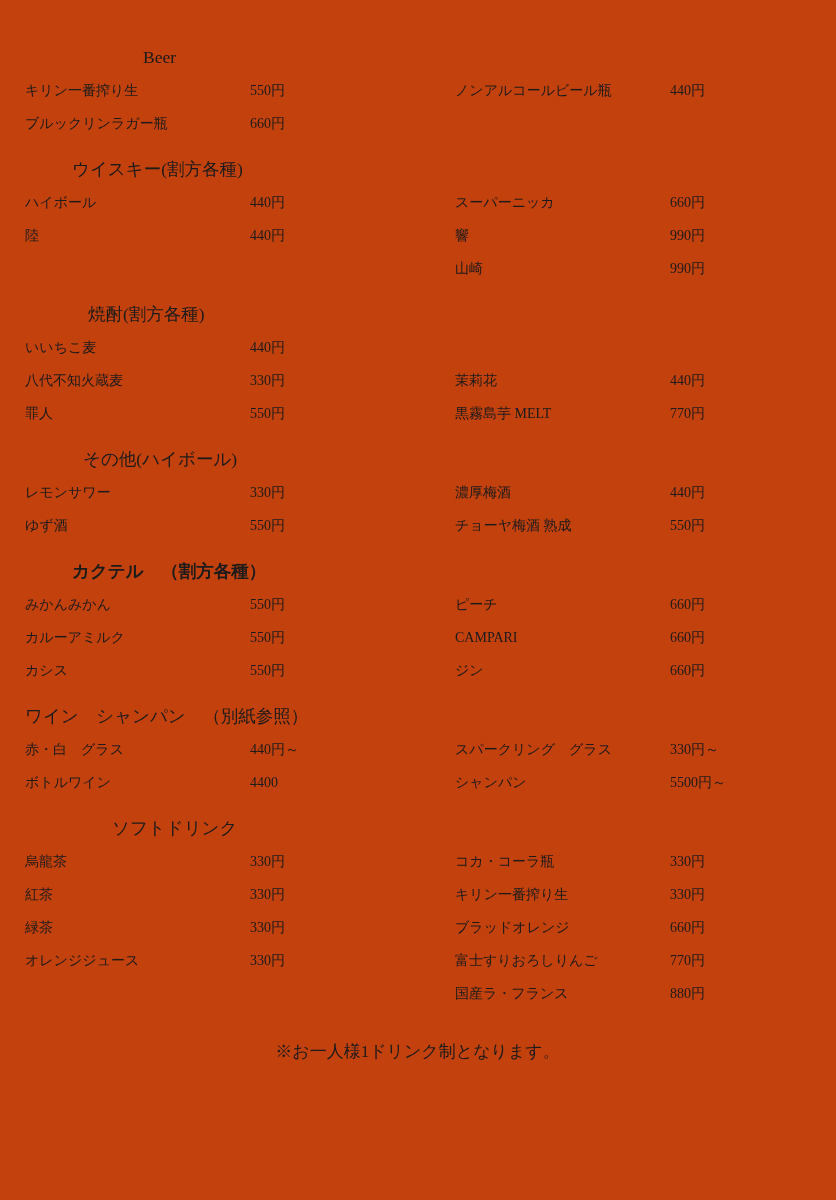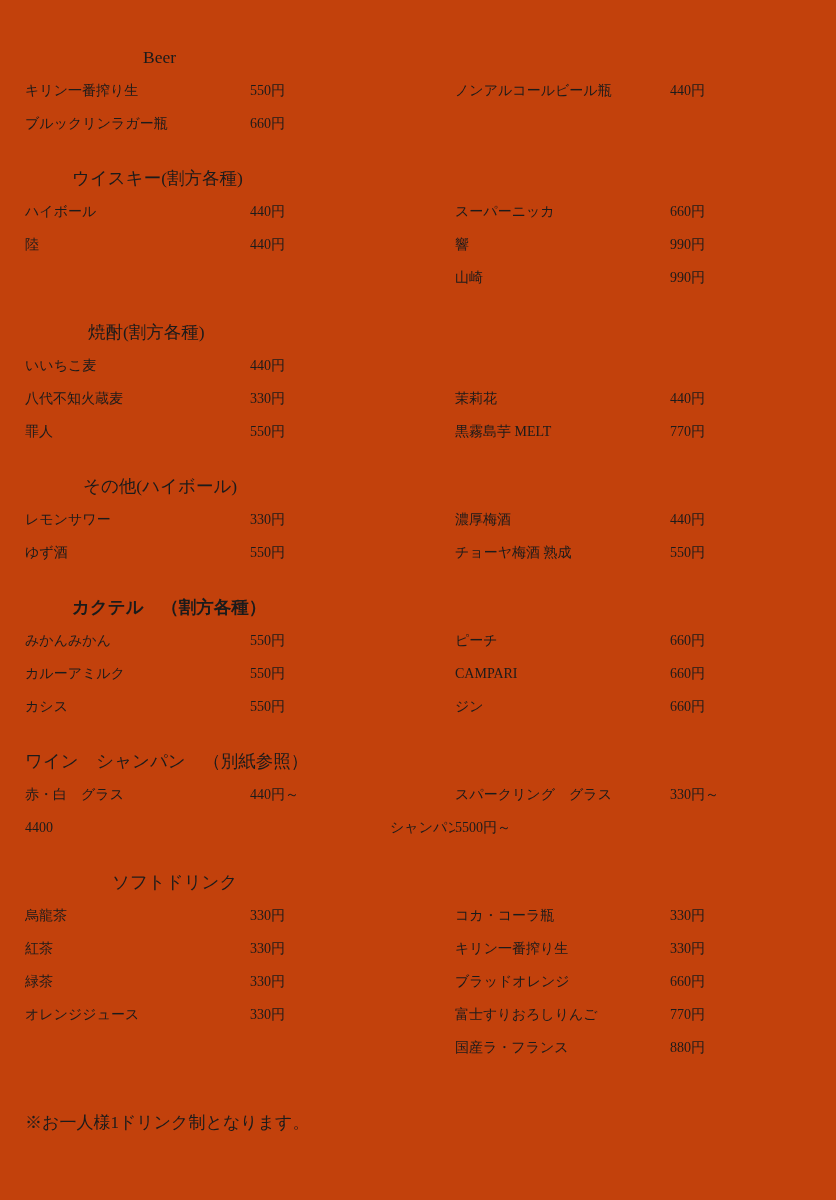--- a/index.html
+++ b/index.html
@@ -14,21 +14,21 @@
     color: #1b1b1b;
   }
   .page {
     box-sizing: border-box;
     width: 836px;
     height: 1200px;
     padding: 41px 26px 0 25px;
     overflow: hidden;
     background: #c2410c;
   }
-  .menu-section { margin-top: 22px; }
+  .menu-section { margin-top: 13px; }
   .menu-section:first-child { margin-top: 0; }
   .section-header {
     height: 33px;
     line-height: 33px;
     font-size: 17.5px;
     white-space: pre;
   }
   
   .indent-beer     { padding-left: 118px; }
   .indent-whisky   { padding-left: 47px; }
@@ -41,25 +41,26 @@
     display: grid;
     grid-template-columns: 225px 140px 65px 215px 1fr;
     height: 33px;
     line-height: 33px;
     font-size: 14px;
   }
   .nm { text-align: left; white-space: pre; overflow: hidden; }
   .pr { text-align: left; white-space: pre; }
   .gp { }
   .footer-note {
-    margin-top: 42px;
+    margin-top: 25px;
     height: 33px;
     line-height: 33px;
     font-size: 17px;
     white-space: pre;
+    text-align: center;
   }
 </style>
 </head>
 <body>
 
 <div class="page">
   <div id="menu">
       <section class="menu-section">
         <div class="section-header indent-beer">Beer</div>
         <div class="menu-row">
@@ -169,20 +170,21 @@
       <section class="menu-section">
         <div class="section-header indent-wine">ワイン　シャンパン　（別紙参照）</div>
         <div class="menu-row">
           <span class="nm">赤・白　グラス</span>
           <span class="pr">440円～</span>
           <span class="gp"></span>
           <span class="nm">スパークリング　グラス</span>
           <span class="pr">330円～</span>
         </div>
         <div class="menu-row">
+          <span class="nm">ボトルワイン</span>
           <span class="pr">4400</span>
           <span class="gp"></span>
           <span class="nm">シャンパン</span>
           <span class="pr">5500円～</span>
         </div>
       </section>
       <section class="menu-section">
         <div class="section-header indent-soft">ソフトドリンク</div>
         <div class="menu-row">
           <span class="nm">烏龍茶</span>

